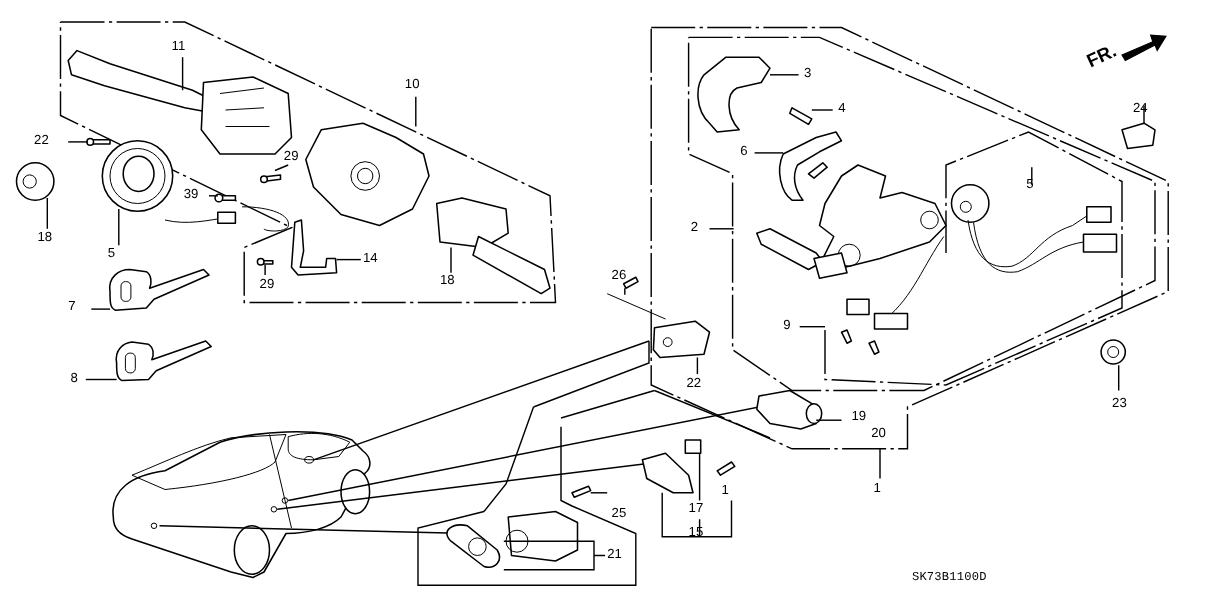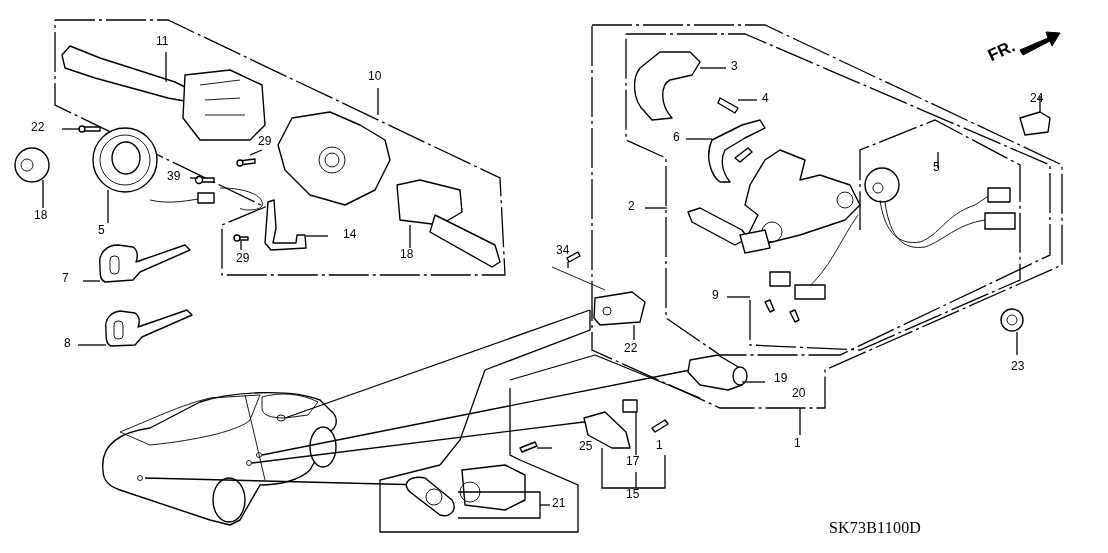--- a/index.html
+++ b/index.html
@@ -3,21 +3,21 @@
 <meta charset="utf-8">
 <style>
   html, body { margin: 0; padding: 0; background: #ffffff; }
   body { width: 1108px; height: 553px; overflow: hidden; position: relative; font-family: "Liberation Sans", sans-serif; }
   #diagram { position: absolute; left: 0; top: 0; width: 1108px; height: 553px; }
   .ln { stroke: #000; stroke-width: 1.3; fill: none; }
   .dash { stroke: #000; stroke-width: 1.3; fill: none; stroke-dasharray: 40 4 3 4; }
   .part { stroke: #000; stroke-width: 1.4; fill: #fff; stroke-linejoin: round; }
   .thin { stroke: #000; stroke-width: 0.9; fill: none; }
   .callout { position: absolute; font-size: 12px; color: #000; line-height: 1; white-space: nowrap; font-family: Liberation Sans, sans-serif; }
-  .code { position: absolute; font-size: 16px; color: #000; letter-spacing: 0.2px; font-family: Liberation Serif, serif; text-align: right; }
+  .code { position: absolute; font-size: 11px; color: #000; letter-spacing: 0.2px; font-family: Liberation Mono, monospace; text-align: right; }
   .fr { position: absolute; left: 985px; top: 48px; transform: rotate(-25deg); transform-origin: left top; font-weight: bold; font-size: 17px; font-family: "Liberation Sans", sans-serif; }
 </style>
 </head>
 <body>
 
 <svg id="diagram" viewBox="0 0 1108 553" xmlns="http://www.w3.org/2000/svg">
 
   <g>
     <polyline class="dash" points="55,20 168,20 500,178 505,275 222,275 222,225 265,207 55,105 55,20"></polyline>
   </g>
@@ -231,31 +231,31 @@
 <div class="callout" style="left:762px;top:92px;">4</div>
 <div class="callout" style="left:933px;top:161px;">5</div>
 <div class="callout" style="left:673px;top:131px;">6</div>
 <div class="callout" style="left:62px;top:272px;">7</div>
 <div class="callout" style="left:64px;top:337px;">8</div>
 <div class="callout" style="left:712px;top:289px;">9</div>
 <div class="callout" style="left:368px;top:70px;">10</div>
 <div class="callout" style="left:156px;top:35px;">11</div>
 <div class="callout" style="left:400px;top:248px;">18</div>
 <div class="callout" style="left:98px;top:224px;">5</div>
-<div class="callout" style="left:343px;top:228px;">14</div>
-<div class="callout" style="left:626px;top:488px;">15</div>
+<div class="callout" style="left:330px;top:228px;">14</div>
+<div class="callout" style="left:626px;top:477px;">15</div>
 <div class="callout" style="left:656px;top:439px;">1</div>
 <div class="callout" style="left:626px;top:455px;">17</div>
 <div class="callout" style="left:34px;top:209px;">18</div>
 <div class="callout" style="left:774px;top:372px;text-align:right;">19</div>
 <div class="callout" style="left:792px;top:387px;">20</div>
 <div class="callout" style="left:552px;top:497px;">21</div>
 <div class="callout" style="left:624px;top:342px;">22</div>
 <div class="callout" style="left:1011px;top:360px;">23</div>
 <div class="callout" style="left:1030px;top:92px;">24</div>
-<div class="callout" style="left:556px;top:440px;margin-left:23px;">25</div>
-<div class="callout" style="left:556px;top:244px;">34</div>
+<div class="callout" style="left:556px;top:460px;">25</div>
+<div class="callout" style="left:556px;top:244px;">26</div>
 <div class="callout" style="left:167px;top:170px;">39</div>
 <div class="callout" style="left:31px;top:121px;">22</div>
 <div class="callout" style="left:258px;top:135px;">29</div>
 <div class="callout" style="left:236px;top:252px;">29</div>
 
 <div class="code" style="left:829px;top:519px;">SK73B1100D</div>
 
 </body></html>

